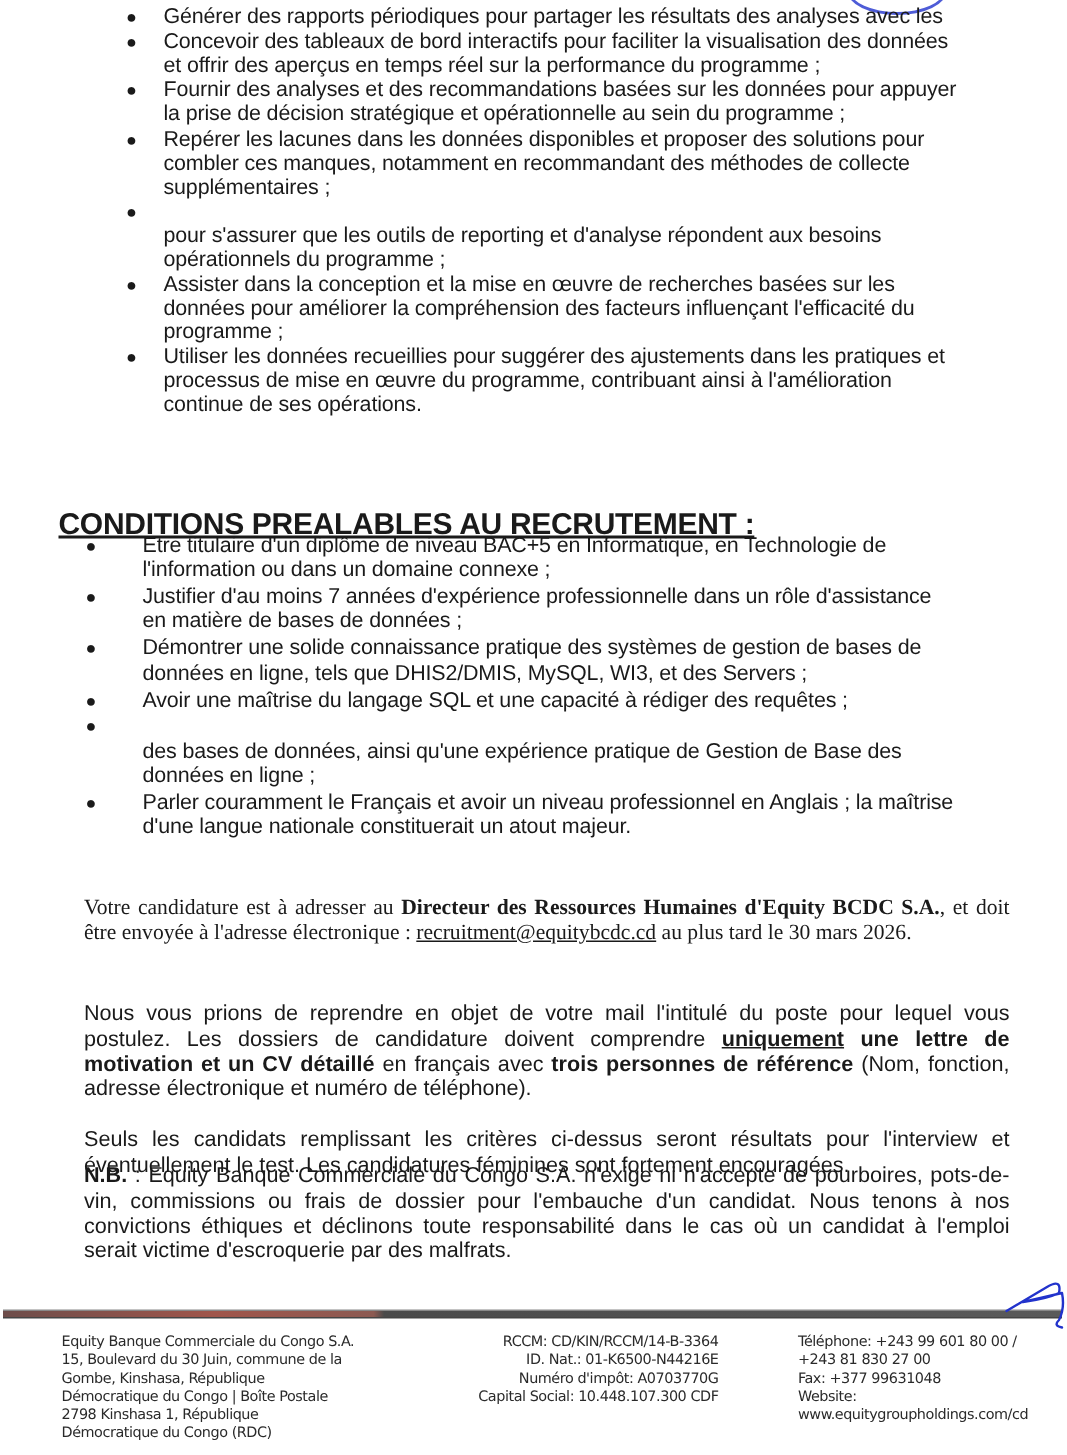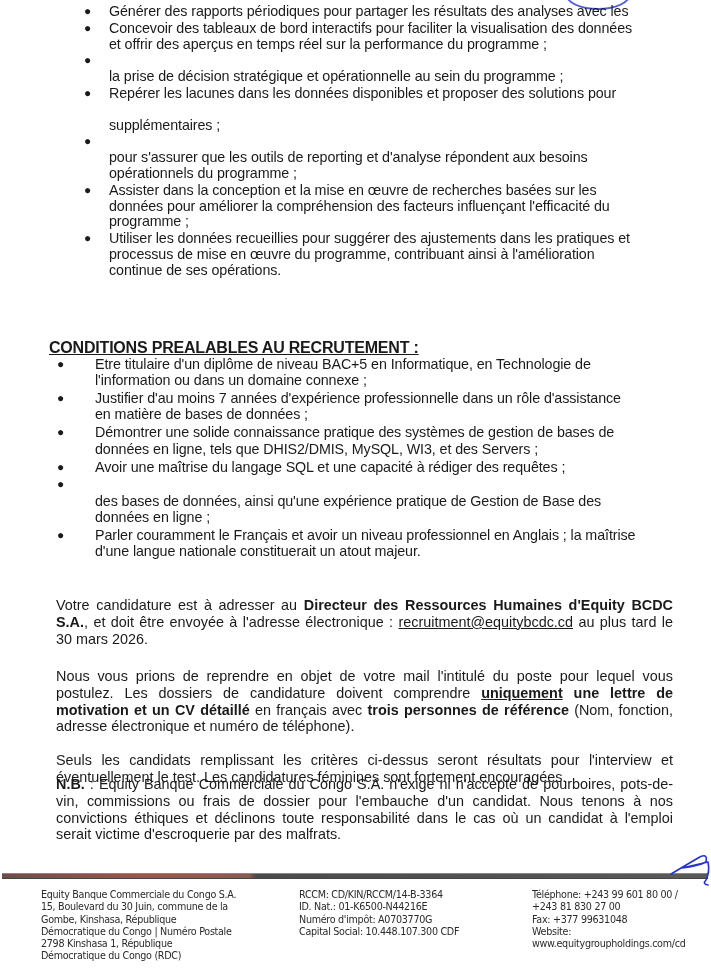--- a/index.html
+++ b/index.html
@@ -12,61 +12,61 @@
   .stamp {
     position: absolute; left: 565px; top: -22px; width: 62px; height: 28px;
     border: 2px solid #2f3fd0; border-radius: 50%; opacity: 0.85;
   }
 
   .list1 { position: absolute; left: 84px; top: 4px; width: 590px; margin: 0; padding: 0; list-style: none; }
   .list1 li { position: relative; padding-left: 25px; font-size: 14.3px; line-height: 15.8px; margin-bottom: 1px; letter-spacing: -0.1px; }
   .list1 li .bullet { position: absolute; left: 0; top: 0; font-size: 12px; }
 
   .section-title {
-    position: absolute; left: 49px; top: 339px; margin: 0;
-    font-size: 16px; font-weight: bold; text-decoration: underline; letter-spacing: -0.2px;
+    position: absolute; left: 39px; top: 339px; margin: 0;
+    font-size: 20px; font-weight: bold; text-decoration: underline; letter-spacing: -0.2px;
   }
 
   .list2 { position: absolute; left: 57px; top: 356px; width: 620px; margin: 0; padding: 0; list-style: none; }
   .list2 li { position: relative; padding-left: 38px; font-size: 14.3px; line-height: 16.3px; margin-bottom: 1.6px; letter-spacing: -0.1px; }
   .list2 li .bullet { position: absolute; left: 0; top: 0; font-size: 12px; }
 
   .para { position: absolute; left: 56px; width: 617px; margin: 0; font-size: 14.4px; line-height: 16.8px; text-align: justify; }
-  .p1 { top: 597px; }
+  .p1 { top: 597px; font-family: Liberation Serif, serif; }
   .p2 { top: 668px; }
   .p3 { top: 752px; }
   .p4 { top: 776px; }
   .bold { font-weight: bold; }
   .uline { text-decoration: underline; }
 
   .separator {
     position: absolute; left: 2px; top: 873px; width: 706px; height: 4px;
     background: linear-gradient(to right, #6d4d4a 0%, #a0554a 20%, #8c5a52 35%, #4a4a4a 36%, #5a5a5a 100%);
     border-top: 1px solid #888; border-bottom: 1px solid #444;
   }
   .signature { position: absolute; left: 668px; top: 848px; width: 43px; height: 38px; }
 
   .footer-col { position: absolute; top: 889px; margin: 0; font-size: 9.6px; line-height: 12.3px; color: #2a2a2a; font-family: "DejaVu Sans", sans-serif; letter-spacing: -0.3px; }
   .fc1 { left: 41px; width: 200px; }
-  .fc2 { left: 299px; width: 180px; }
+  .fc2 { left: 299px; width: 180px; text-align: right; }
   .fc3 { left: 532px; width: 180px; }
   .footer-col div { white-space: nowrap; }
 </style>
 </head>
 <body>
 
 <div class="page">
 
   <div class="stamp"></div>
 
   <ul class="list1">
     <li><span class="bullet">●</span><span>Générer des rapports périodiques pour partager les résultats des analyses avec les</span><br></li>
     <li><span class="bullet">●</span><span>Concevoir des tableaux de bord interactifs pour faciliter la visualisation des données</span><br><span>et offrir des aperçus en temps réel sur la performance du programme ;</span></li>
-    <li><span class="bullet">●</span><br><span>la prise de décision stratégique et opérationnelle au sein du programme ;</span></li>
-    <li><span class="bullet">●</span><span>Repérer les lacunes dans les données disponibles et proposer des solutions pour</span><br><br><span>supplémentaires ;</span></li>
+    <li><span class="bullet">●</span><span>Fournir des analyses et des recommandations basées sur les données pour appuyer</span><br><span>la prise de décision stratégique et opérationnelle au sein du programme ;</span></li>
+    <li><span class="bullet">●</span><span>Repérer les lacunes dans les données disponibles et proposer des solutions pour</span><br><span>combler ces manques, notamment en recommandant des méthodes de collecte</span><br><span>supplémentaires ;</span></li>
     <li><span class="bullet">●</span><br><span>pour s'assurer que les outils de reporting et d'analyse répondent aux besoins</span><br><span>opérationnels du programme ;</span></li>
     <li><span class="bullet">●</span><span>Assister dans la conception et la mise en œuvre de recherches basées sur les</span><br><span>données pour améliorer la compréhension des facteurs influençant l'efficacité du</span><br><span>programme ;</span></li>
     <li><span class="bullet">●</span><span>Utiliser les données recueillies pour suggérer des ajustements dans les pratiques et</span><br><span>processus de mise en œuvre du programme, contribuant ainsi à l'amélioration</span><br><span>continue de ses opérations.</span></li>
   </ul>
 
   <h2 class="section-title">CONDITIONS PREALABLES AU RECRUTEMENT :</h2>
 
   <ul class="list2">
     <li><span class="bullet">●</span><span>Etre titulaire d'un diplôme de niveau BAC+5 en Informatique, en Technologie de</span><br><span>l'information ou dans un domaine connexe ;</span></li>
     <li><span class="bullet">●</span><span>Justifier d'au moins 7 années d'expérience professionnelle dans un rôle d'assistance</span><br><span>en matière de bases de données ;</span></li>
@@ -93,21 +93,21 @@
   <div class="separator"></div>
 
   <svg class="signature" viewBox="0 0 43 38">
     <path d="M3 26 L30 10 Q40 4 38 14 Q30 18 14 20 L40 14 Q42 24 38 32 Q34 36 40 37" fill="none" stroke="#2233cc" stroke-width="1.6" stroke-linecap="round" stroke-linejoin="round"></path>
   </svg>
 
   <div class="footer-col fc1">
     <div>Equity Banque Commerciale du Congo S.A.</div>
     <div>15, Boulevard du 30 Juin, commune de la</div>
     <div>Gombe, Kinshasa, République</div>
-    <div>Démocratique du Congo | Numéro Postale</div>
+    <div>Démocratique du Congo | Boîte Postale</div>
     <div>2798 Kinshasa 1, République</div>
     <div>Démocratique du Congo (RDC)</div>
   </div>
 
   <div class="footer-col fc2">
     <div>RCCM: CD/KIN/RCCM/14-B-3364</div>
     <div>ID. Nat.: 01-K6500-N44216E</div>
     <div>Numéro d'impôt: A0703770G</div>
     <div>Capital Social: 10.448.107.300 CDF</div>
   </div>

